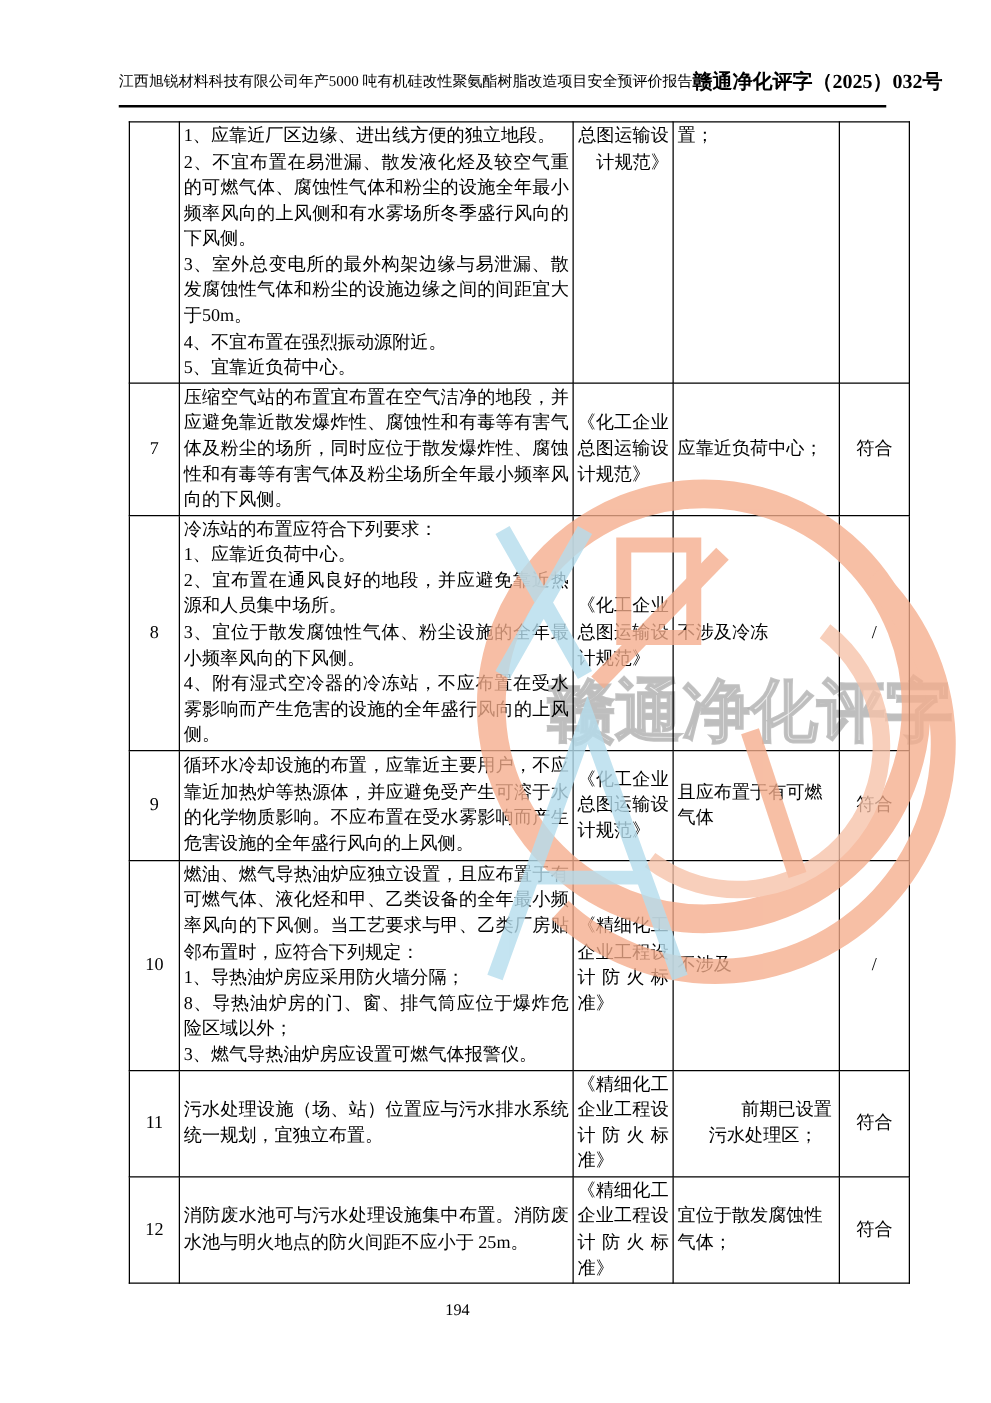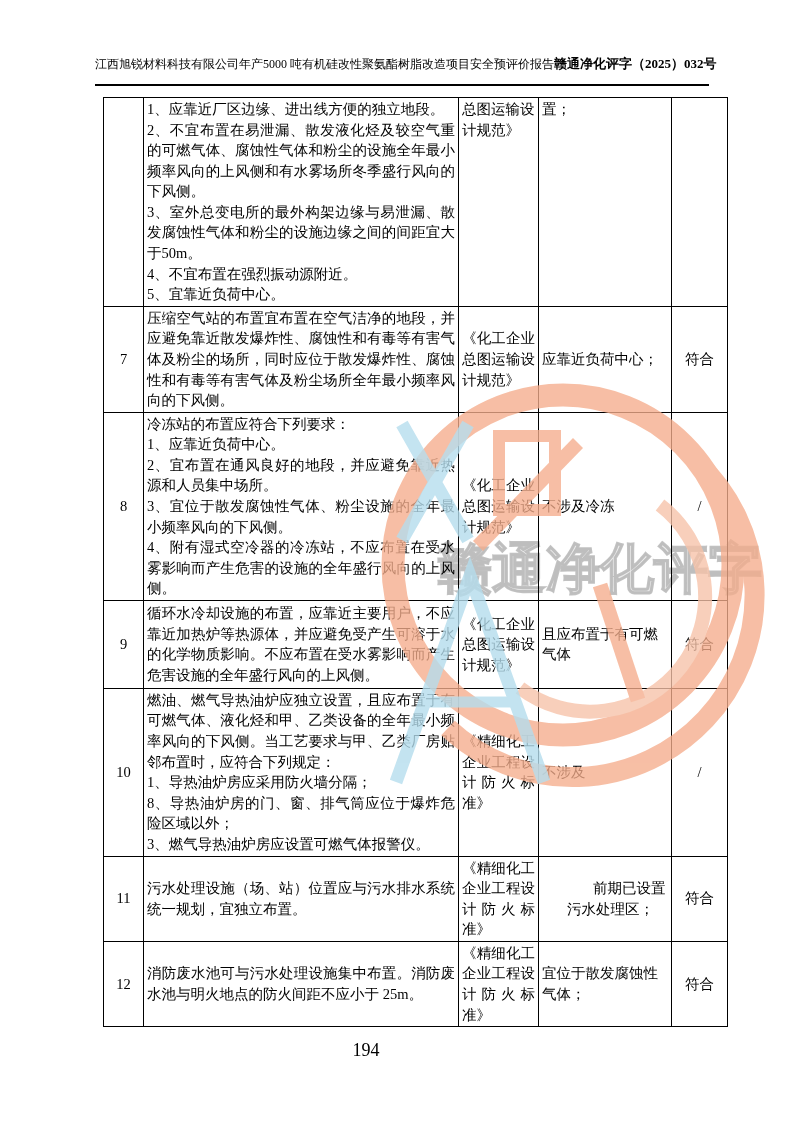--- a/index.html
+++ b/index.html
@@ -7,57 +7,57 @@
     width:793px;height:1122px;position:relative;background:#ffffff;
     font-family:"Liberation Serif","DejaVu Serif",serif;color:#000;
     overflow:hidden;
   }
   
   .page-header{
     position:absolute;left:95px;top:55px;width:612px;
     display:flex;justify-content:space-between;align-items:center;
   }
   .hdr-left{font-size:12px;white-space:nowrap;}
-  .hdr-right{font-size:13px;font-weight:bold;white-space:nowrap;}
+  .hdr-right{font-size:16px;font-weight:bold;white-space:nowrap;}
   .hdr-rule{position:absolute;left:95px;top:84px;width:614px;height:2px;background:#000;}
   
   table.doc{
     position:absolute;left:103px;top:97px;width:624px;
     border-collapse:collapse;table-layout:fixed;
     font-size:14.5px;line-height:1.42;
   }
   table.doc td{border:1px solid #000;padding:1px 3px;vertical-align:middle;}
   td.c-no{text-align:center;}
   td.c-content{text-align:justify;white-space:pre-line;margin-left:48px;}
   td.c-standard{text-align:justify;}
   td.c-status{text-align:left;white-space:pre-line;}
   td.c-result{text-align:center;}
   tr.row-0 td{vertical-align:top;height:201px;}
-  tr.row-0 .c-standard{text-align:left;}
+  tr.row-0 .c-standard{text-align:right;}
   tr.row-1 td{height:96px;}
   tr.row-2 td{height:157px;}
   tr.row-3 td{height:85px;}
   tr.row-4 td{height:154px;}
   tr.row-5 td{height:60px;}
   tr.row-6 td{height:56px;}
   tr.row-5 .c-status{text-indent:1.8em;padding-left:28px;}
   
   .wm-graytext{
     position:absolute;left:438px;top:533px;z-index:0;
     font-size:54px;letter-spacing:0px;font-weight:bold;
     color:rgba(185,185,185,0.28);
     -webkit-text-stroke:1.5px rgba(175,175,175,0.75);
     white-space:nowrap;pointer-events:none;
   }
   .table-layer{position:relative;z-index:1;}
   .wm-logo{position:absolute;left:0;top:0;z-index:2;pointer-events:none;}
   
   .page-footer{
     position:absolute;left:0;top:1040px;width:732px;
-    text-align:center;font-size:18px;
+    text-align:center;font-size:13px;
   }
 </style>
 </head>
 <body>
 
 <div class="wm-graytext">赣通净化评字</div>
 
 <div class="page-header">
   <span class="hdr-left">江西旭锐材料科技有限公司年产5000 吨有机硅改性聚氨酯树脂改造项目安全预评价报告</span>
   <span class="hdr-right">赣通净化评字（2025）032号</span>

